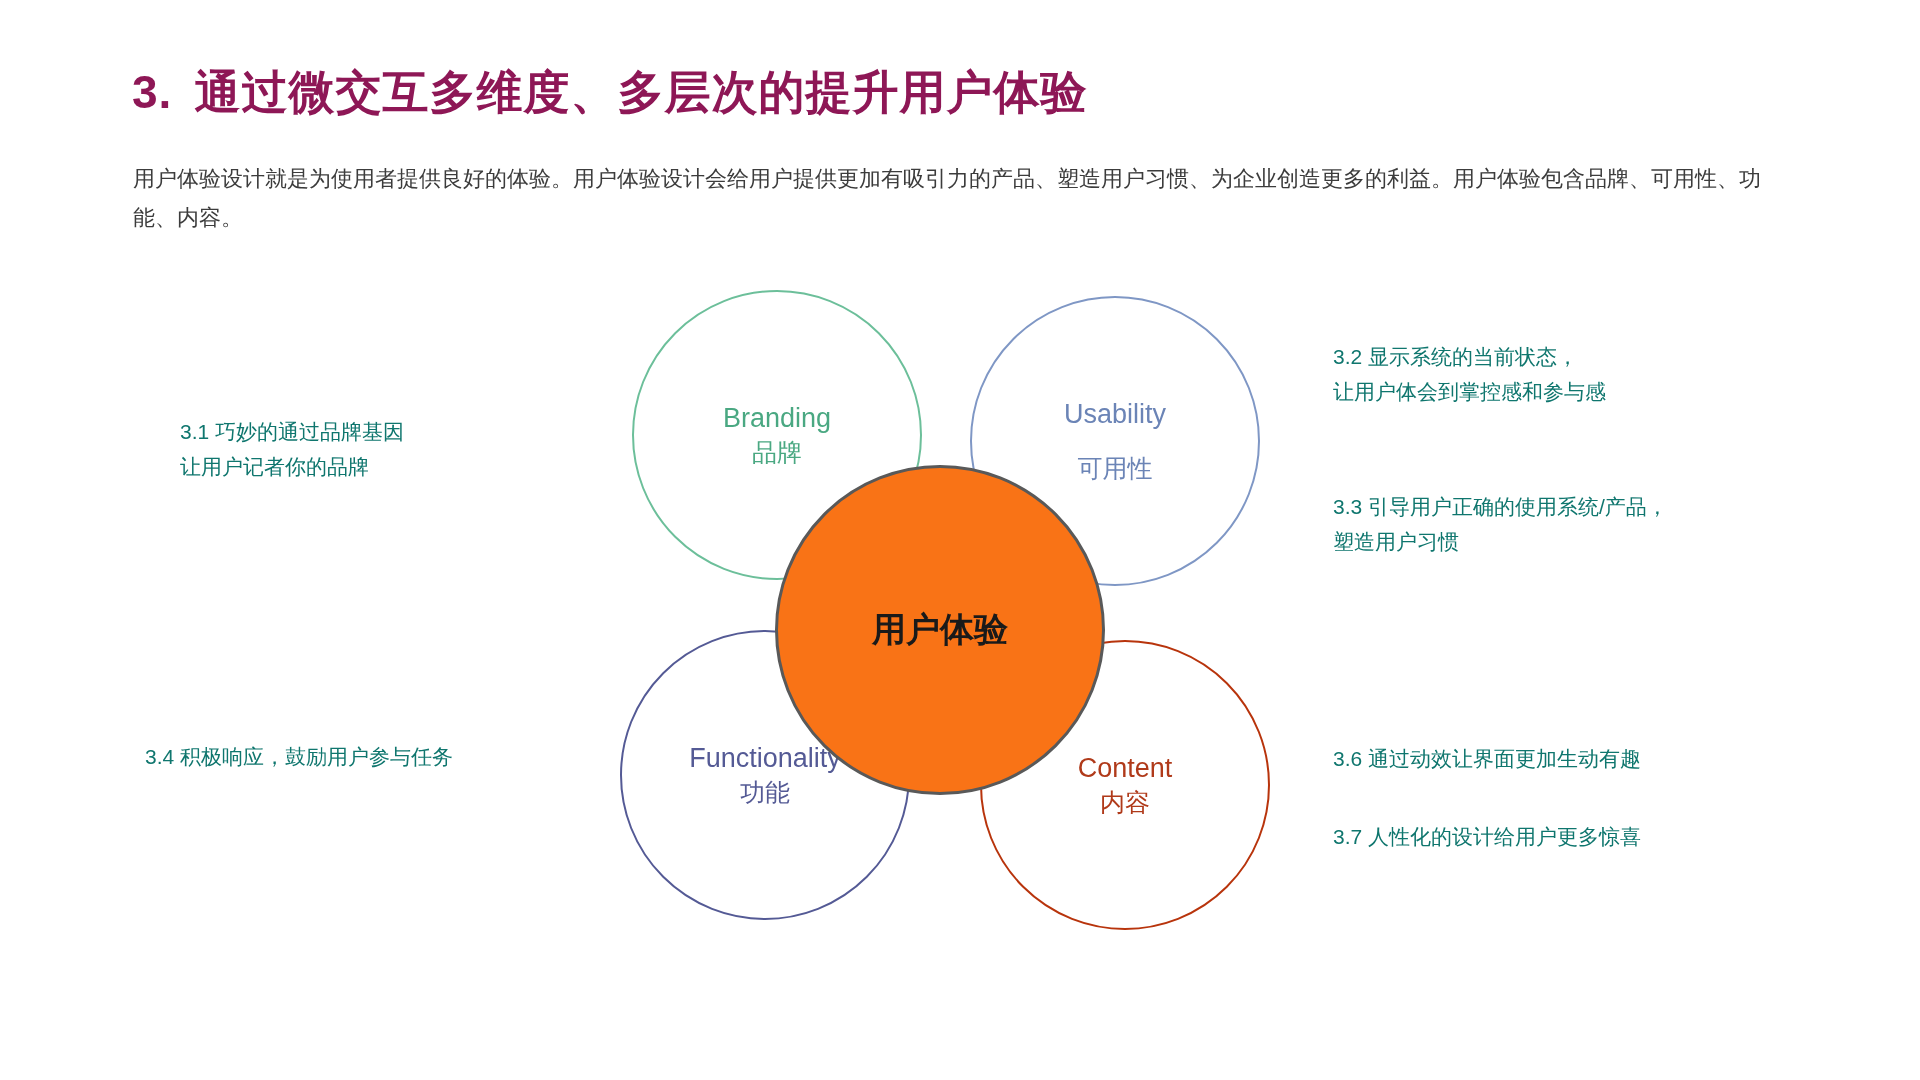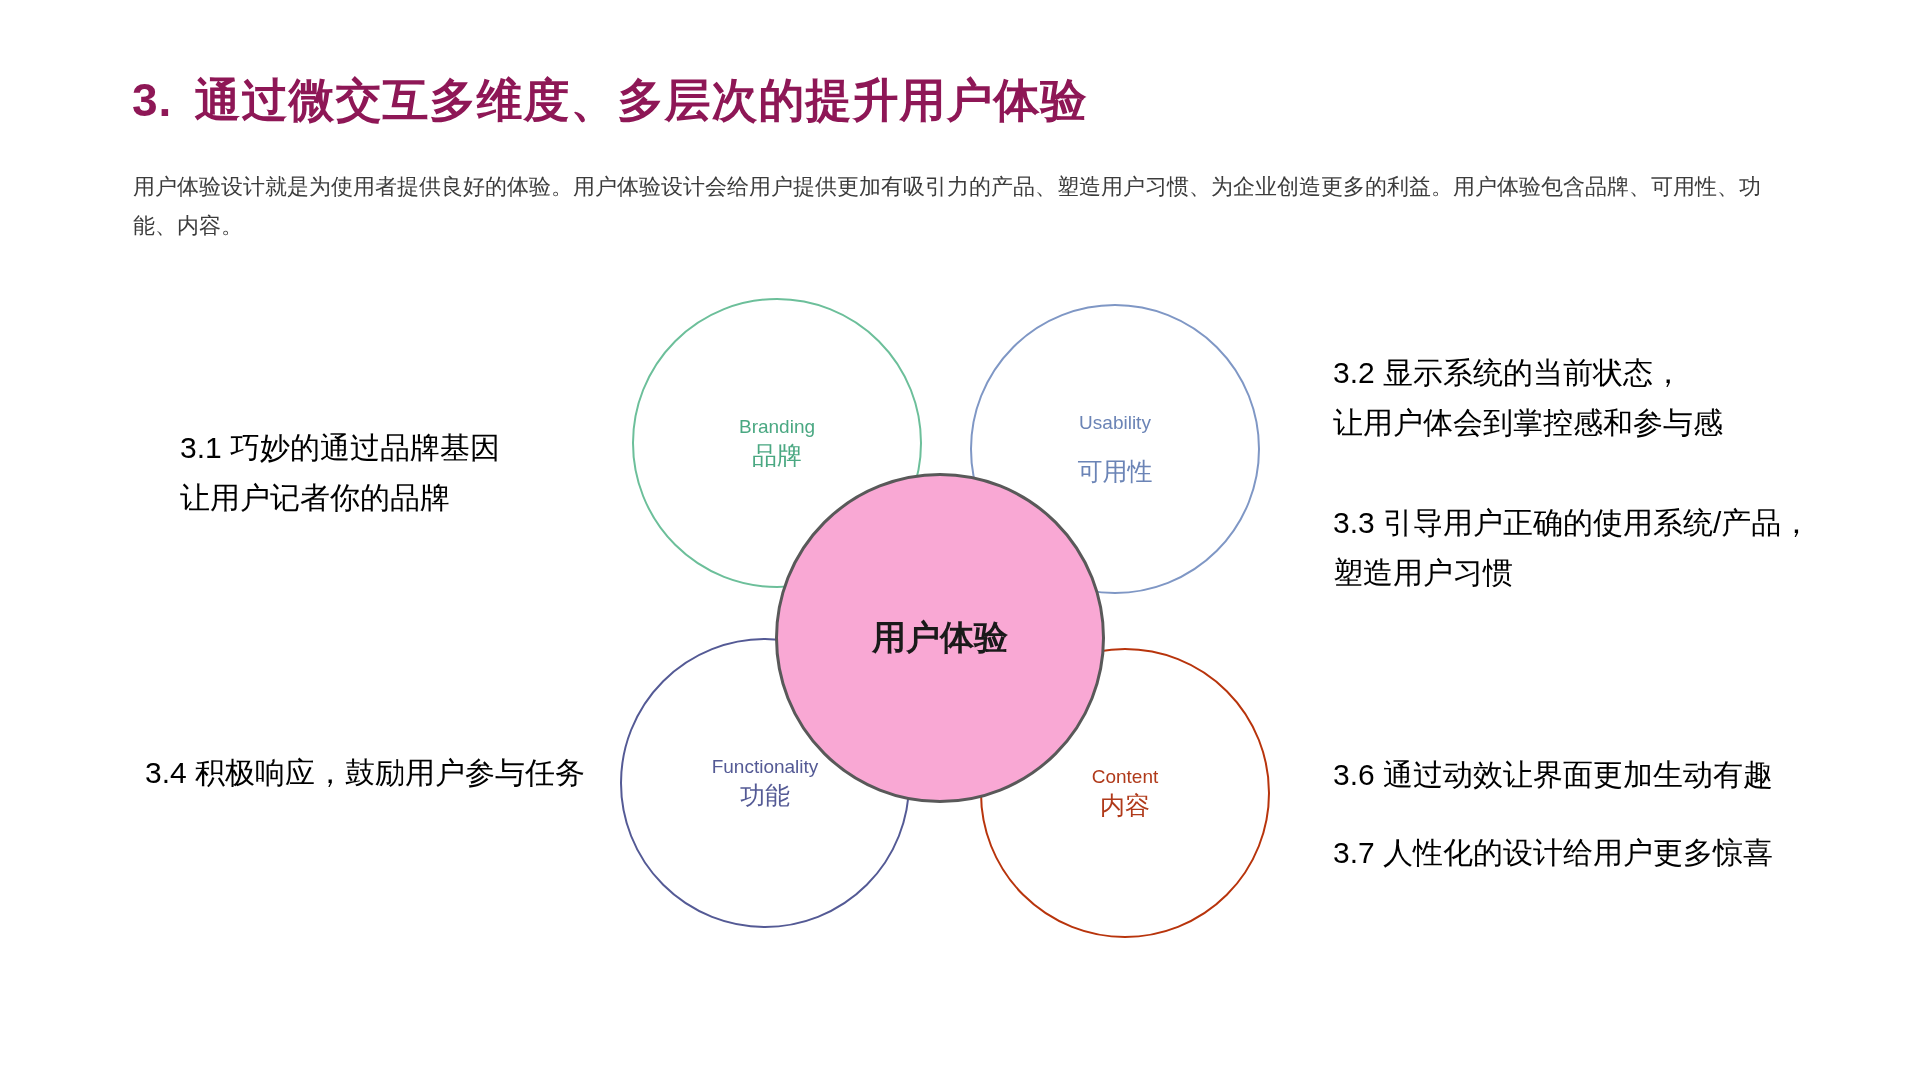--- a/index.html
+++ b/index.html
@@ -11,21 +11,21 @@
     width: 1920px;
     height: 1080px;
     position: relative;
     overflow: hidden;
     font-family: "Liberation Sans", sans-serif;
     color: #333;
   }
 
   .slide {
     position: absolute;
-    left: 0; top: 8px;
+    left: 0; top: 0;
     width: 1920px;
     height: 776px;
   }
 
   
   .title {
     position: absolute;
     left: 132px;
     top: 62px;
     font-size: 46px;
@@ -65,21 +65,21 @@
     border: 2.5px solid #999;
     box-sizing: border-box;
     background: transparent;
     display: flex;
     flex-direction: column;
     align-items: center;
     justify-content: center;
     text-align: center;
   }
   .petal .en {
-    font-size: 19px;
+    font-size: 27px;
     line-height: 1.25;
     font-weight: normal;
   }
   .petal .cn {
     font-size: 25px;
     line-height: 1.3;
   }
 
   
   .petal-branding      { left:  32px; top:   0px; }
@@ -98,36 +98,36 @@
   .petal-content       { border-color: #b8340c; }
 
   .center-circle {
     position: absolute;
     left: 175px;
     top: 175px;
     width: 330px;
     height: 330px;
     border-radius: 50%;
     border: 3px solid #595959;
-    background: #f9a8d4;
+    background: #f97316;
     box-sizing: border-box;
     display: flex;
     align-items: center;
     justify-content: center;
     font-size: 34px;
     font-weight: bold;
     color: #1a1a1a;
     z-index: 5;
   }
 
   
   .note {
     position: absolute;
-    color: #000000;
-    font-size: 30px;
+    color: #0f766e;
+    font-size: 21px;
     line-height: 1.65;
     white-space: pre-line;
   }
 
   .note-31 { left: 140px;  top: 415px; margin-left: 40px; }
   .note-34 { left: 145px;  top: 740px; }
   .note-35 { left: 133px;  top: 818px; }
 
   .note-32 { left: 1333px; top: 340px; }
   .note-33 { left: 1333px; top: 490px; }

